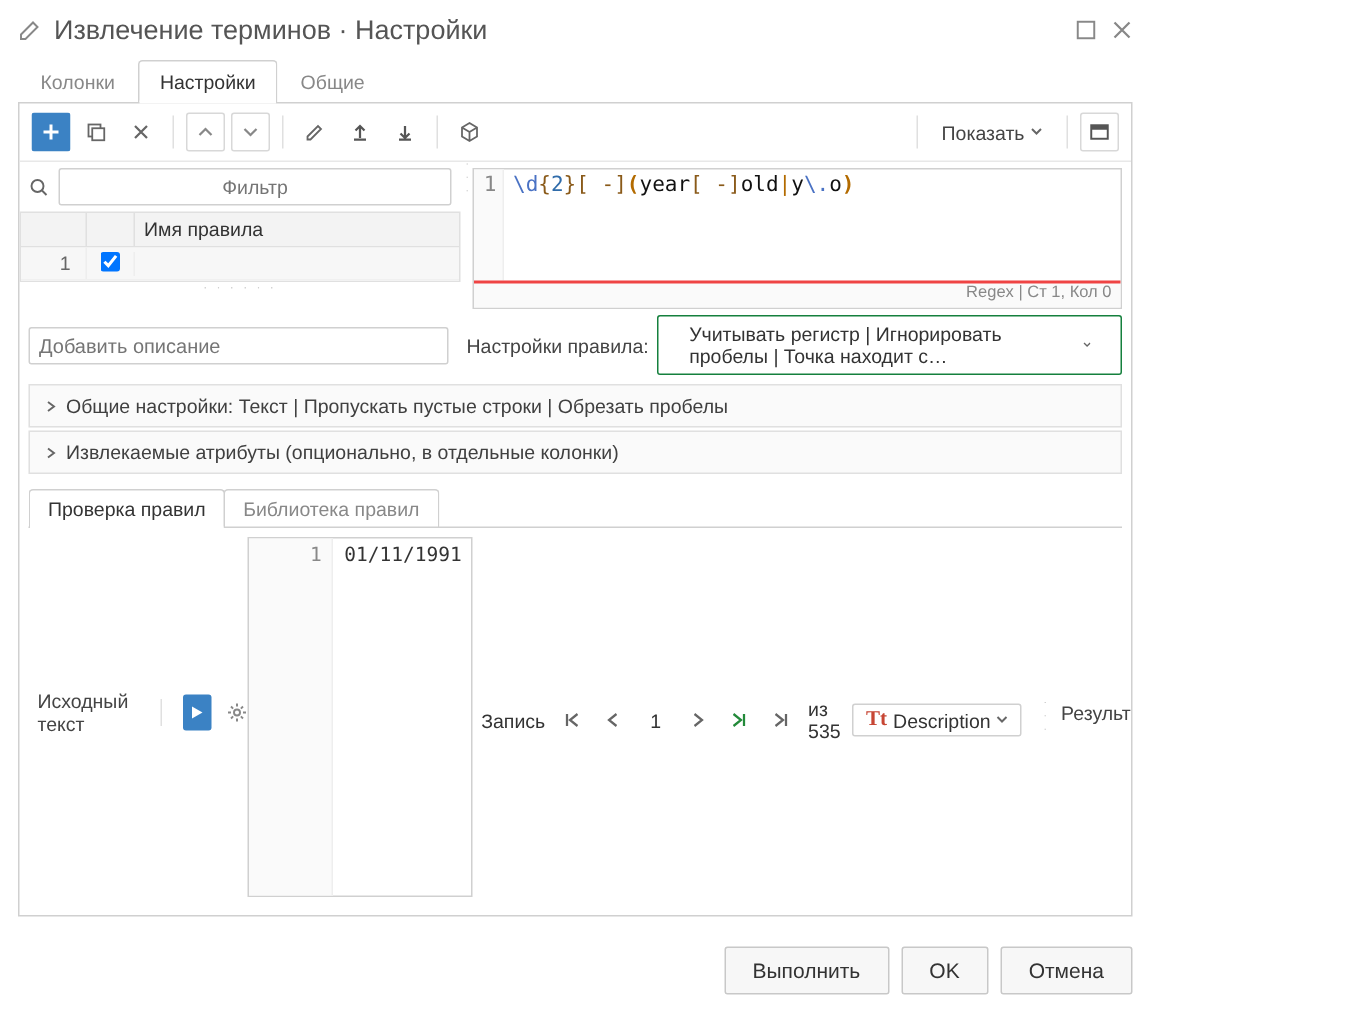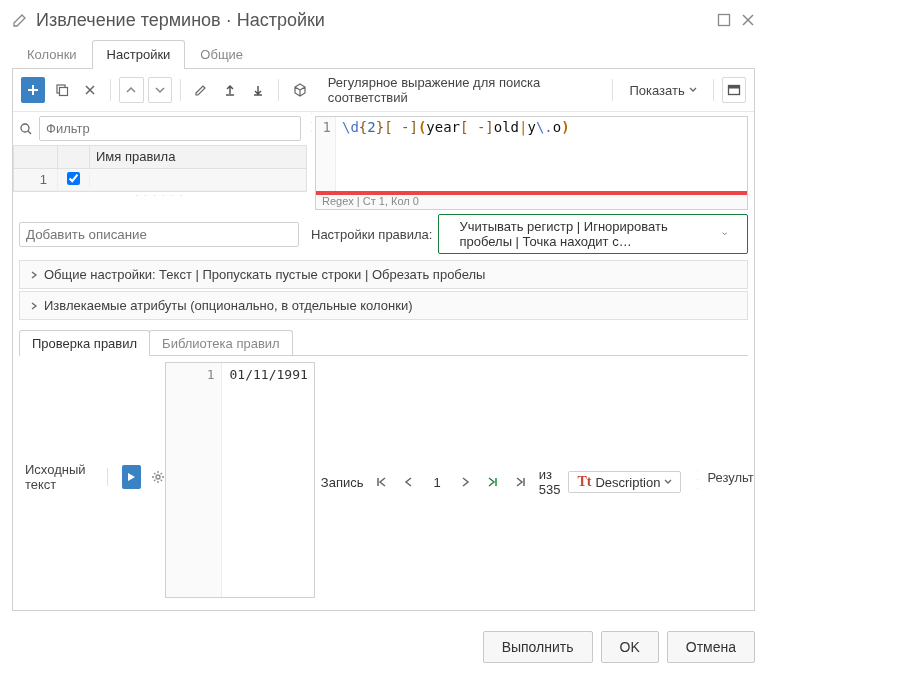--- a/index.html
+++ b/index.html
@@ -29,40 +29,40 @@
   .tbtn.bordered { border-color: #d8d8d8; }
   .divider { width: 1px; background: #e0e0e0; height: 22px; margin: 0 4px; }
   .toolbar .label { color: #444; margin-left: 8px; }
   .show-combo { display: flex; align-items: center; gap: 4px; padding: 2px 8px; cursor: pointer; color: #444; }
   .spacer { flex: 1; }
   
   
   .split { display: flex; height: 102px; }
   .left-rules { width: 294px; display: flex; flex-direction: column; }
   .filter-row { display: flex; align-items: center; padding: 4px 6px; gap: 6px; }
-  .filter-input { flex: 1; padding: 4px 6px; border: 1px solid #d0d0d0; border-radius: 2px; font-size: 13px; color: #4c1d95; }
+  .filter-input { flex: 1; padding: 4px 6px; border: 1px solid #d0d0d0; border-radius: 2px; font-size: 13px; color: #4c1d95; text-align: center; }
   .rules-table { border: 1px solid #e0e0e0; margin: 0; font-size: 13px; }
   .rules-hdr { display: flex; background: #f3f3f3; border-bottom: 1px solid #e0e0e0; }
   .rules-hdr .c1 { width: 44px; border-right: 1px solid #e0e0e0; height: 22px; }
   .rules-hdr .c2 { width: 32px; border-right: 1px solid #e0e0e0; height: 22px; }
   .rules-hdr .c3 { flex: 1; padding: 3px 6px; }
   .rules-row { display: flex; align-items: center; background: #f7f7f7; border-bottom: 1px solid #f0f0f0; }
   .rules-row .c1 { width: 44px; text-align: right; padding: 3px 10px; border-right: 1px solid #eee; color: #666; }
   .rules-row .c2 { width: 32px; text-align: center; border-right: 1px solid #eee; }
   .rules-row .c3 { flex: 1; padding: 3px 6px; }
   .rules-row input[type=checkbox] { margin: 0; }
   .drag-dots { height: 8px; text-align: center; color: #ccc; letter-spacing: 2px; font-size: 8px; line-height: 8px; }
   .resize-col { width: 8px; text-align: center; color: #ccc; }
   .resize-col .dots-v { writing-mode: vertical-rl; letter-spacing: 2px; font-size: 8px; }
   
   
   .regex-ed { flex: 1; margin: 4px 6px 4px 0; border: 1px solid #d0d0d0; position: relative; font-family: "Consolas", monospace; font-size: 14px; }
   .regex-gutter { position: absolute; left: 0; top: 0; bottom: 18px; width: 20px; background: #fafafa; border-right: 1px solid #eee; text-align: right; padding: 2px 4px 0 0; color: #888; }
   .regex-body { margin-left: 22px; padding: 2px 4px; }
-  .regex-status { position: absolute; bottom: 0; right: 0; left: 0; height: 18px; text-align: left; padding: 0 6px; font-size: 11px; color: #888; border-top: 4px solid #ef4444; background: #fafafa; font-family: Arial; }
+  .regex-status { position: absolute; bottom: 0; right: 0; left: 0; height: 18px; text-align: right; padding: 0 6px; font-size: 11px; color: #888; border-top: 2px solid #ef4444; background: #fafafa; font-family: Arial; }
   .tk-esc { color: #4a72c4; }
   .tk-num { color: #306caa; }
   .tk-brack { color: #8a5a19; }
   .tk-paren-o { color: #b36b00; font-weight: bold;}
   .tk-paren-c { color: #b36b00; font-weight: bold;}
   .tk-pipe { color: #b36b00; }
   .tk-lit { color: #111; }
   
   .desc-row { display: flex; align-items: center; padding: 0 6px 6px 6px; gap: 6px; }
   .desc-input { width: 280px; padding: 4px 6px; border: 1px solid #d0d0d0; border-radius: 2px; }
@@ -176,21 +176,20 @@
             <path d="M7 3v8M4 8l3 3 3-3M3 12h8" fill="none" stroke="#555" stroke-width="1.5"></path>
           </svg>
       </span>
       <span class="divider"></span>
       <span class="tbtn">
         <svg width="14" height="14" viewBox="0 0 14 14">
             <path d="M7 1l5 3v6l-5 3-5-3V4l5-3zM2 4l5 3 5-3M7 7v6" fill="none" stroke="#666" stroke-width="1.2"></path>
           </svg>
       </span>
       <span class="spacer"></span>
-      <span class="label">Регулярное выражение для поиска соответствий</span>
       <span class="divider"></span>
       <span class="show-combo">
         <span>Показать</span>
         <svg width="8" height="8" viewBox="0 0 8 8">
             <path d="M1 2l3 3 3-3" fill="none" stroke="#666" stroke-width="1.3"></path>
           </svg>
       </span>
       <span class="divider"></span>
       <span class="tbtn bordered">
         <svg width="14" height="14" viewBox="0 0 14 14">

